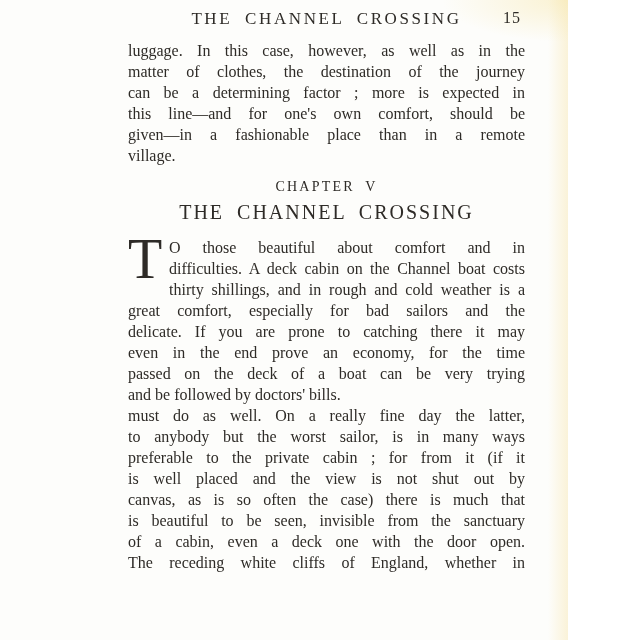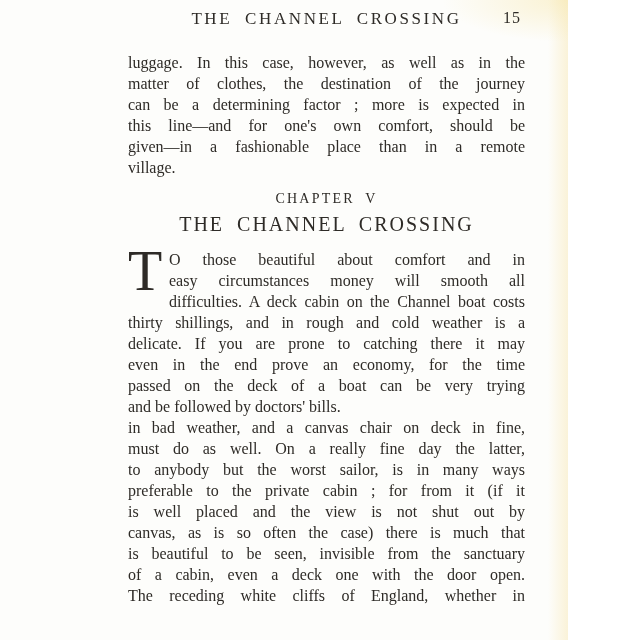--- a/index.html
+++ b/index.html
@@ -52,21 +52,21 @@
     height: 21px;
     line-height: 21px;
     text-align: justify;
     text-align-last: justify;
     text-justify: inter-word;
     white-space: normal;
     overflow: visible;
   }
   .jline.endline { text-align-last: left; }
   .jline.indent { text-indent: 17px; }
-  .para-continuation { margin-top: 22px; }
+  .para-continuation { margin-top: 10px; }
   
   .chapter-label {
     margin-top: 13px;
     text-align: center;
     font-size: 14px;
     letter-spacing: 2.2px;
     word-spacing: 5px;
   }
   .chapter-title {
     margin-top: 6px;
@@ -110,31 +110,30 @@
           <div class="jline endline">village.</div>
         </div>
 
       <div class="chapter-label">CHAPTER V</div>
 
       <div class="chapter-title">THE CHANNEL CROSSING</div>
 
       <div class="opening-para">
         <span class="drop-cap">T</span>
       <div class="jline">O those beautiful about comfort and in</div>
-          <div class="jline">easy circumstances money will smooth all</div>
           <div class="jline">difficulties.  A deck cabin on the Channel boat costs</div>
           <div class="jline">thirty shillings, and in rough and cold weather is a</div>
+          <div class="jline">great comfort, especially for bad sailors and the</div>
           <div class="jline">delicate.  If you are prone to catching there it may</div>
           <div class="jline">even in the end prove an economy, for the time</div>
           <div class="jline">passed on the deck of a boat can be very trying</div>
           <div class="jline endline">and be followed by doctors' bills.</div>
         </div>
 
       <div class="second-para">
-          <div class="jline">in bad weather, and a canvas chair on deck in fine,</div>
           <div class="jline">must do as well.  On a really fine day the latter,</div>
           <div class="jline">to anybody but the worst sailor, is in many ways</div>
           <div class="jline">preferable to the private cabin ;  for from it (if it</div>
           <div class="jline">is well placed and the view is not shut out by</div>
           <div class="jline">canvas, as is so often the case) there is much that</div>
           <div class="jline">is beautiful to be seen, invisible from the sanctuary</div>
           <div class="jline">of a cabin, even a deck one with the door open.</div>
           <div class="jline">The receding white cliffs of England, whether in</div>
         </div>
 

